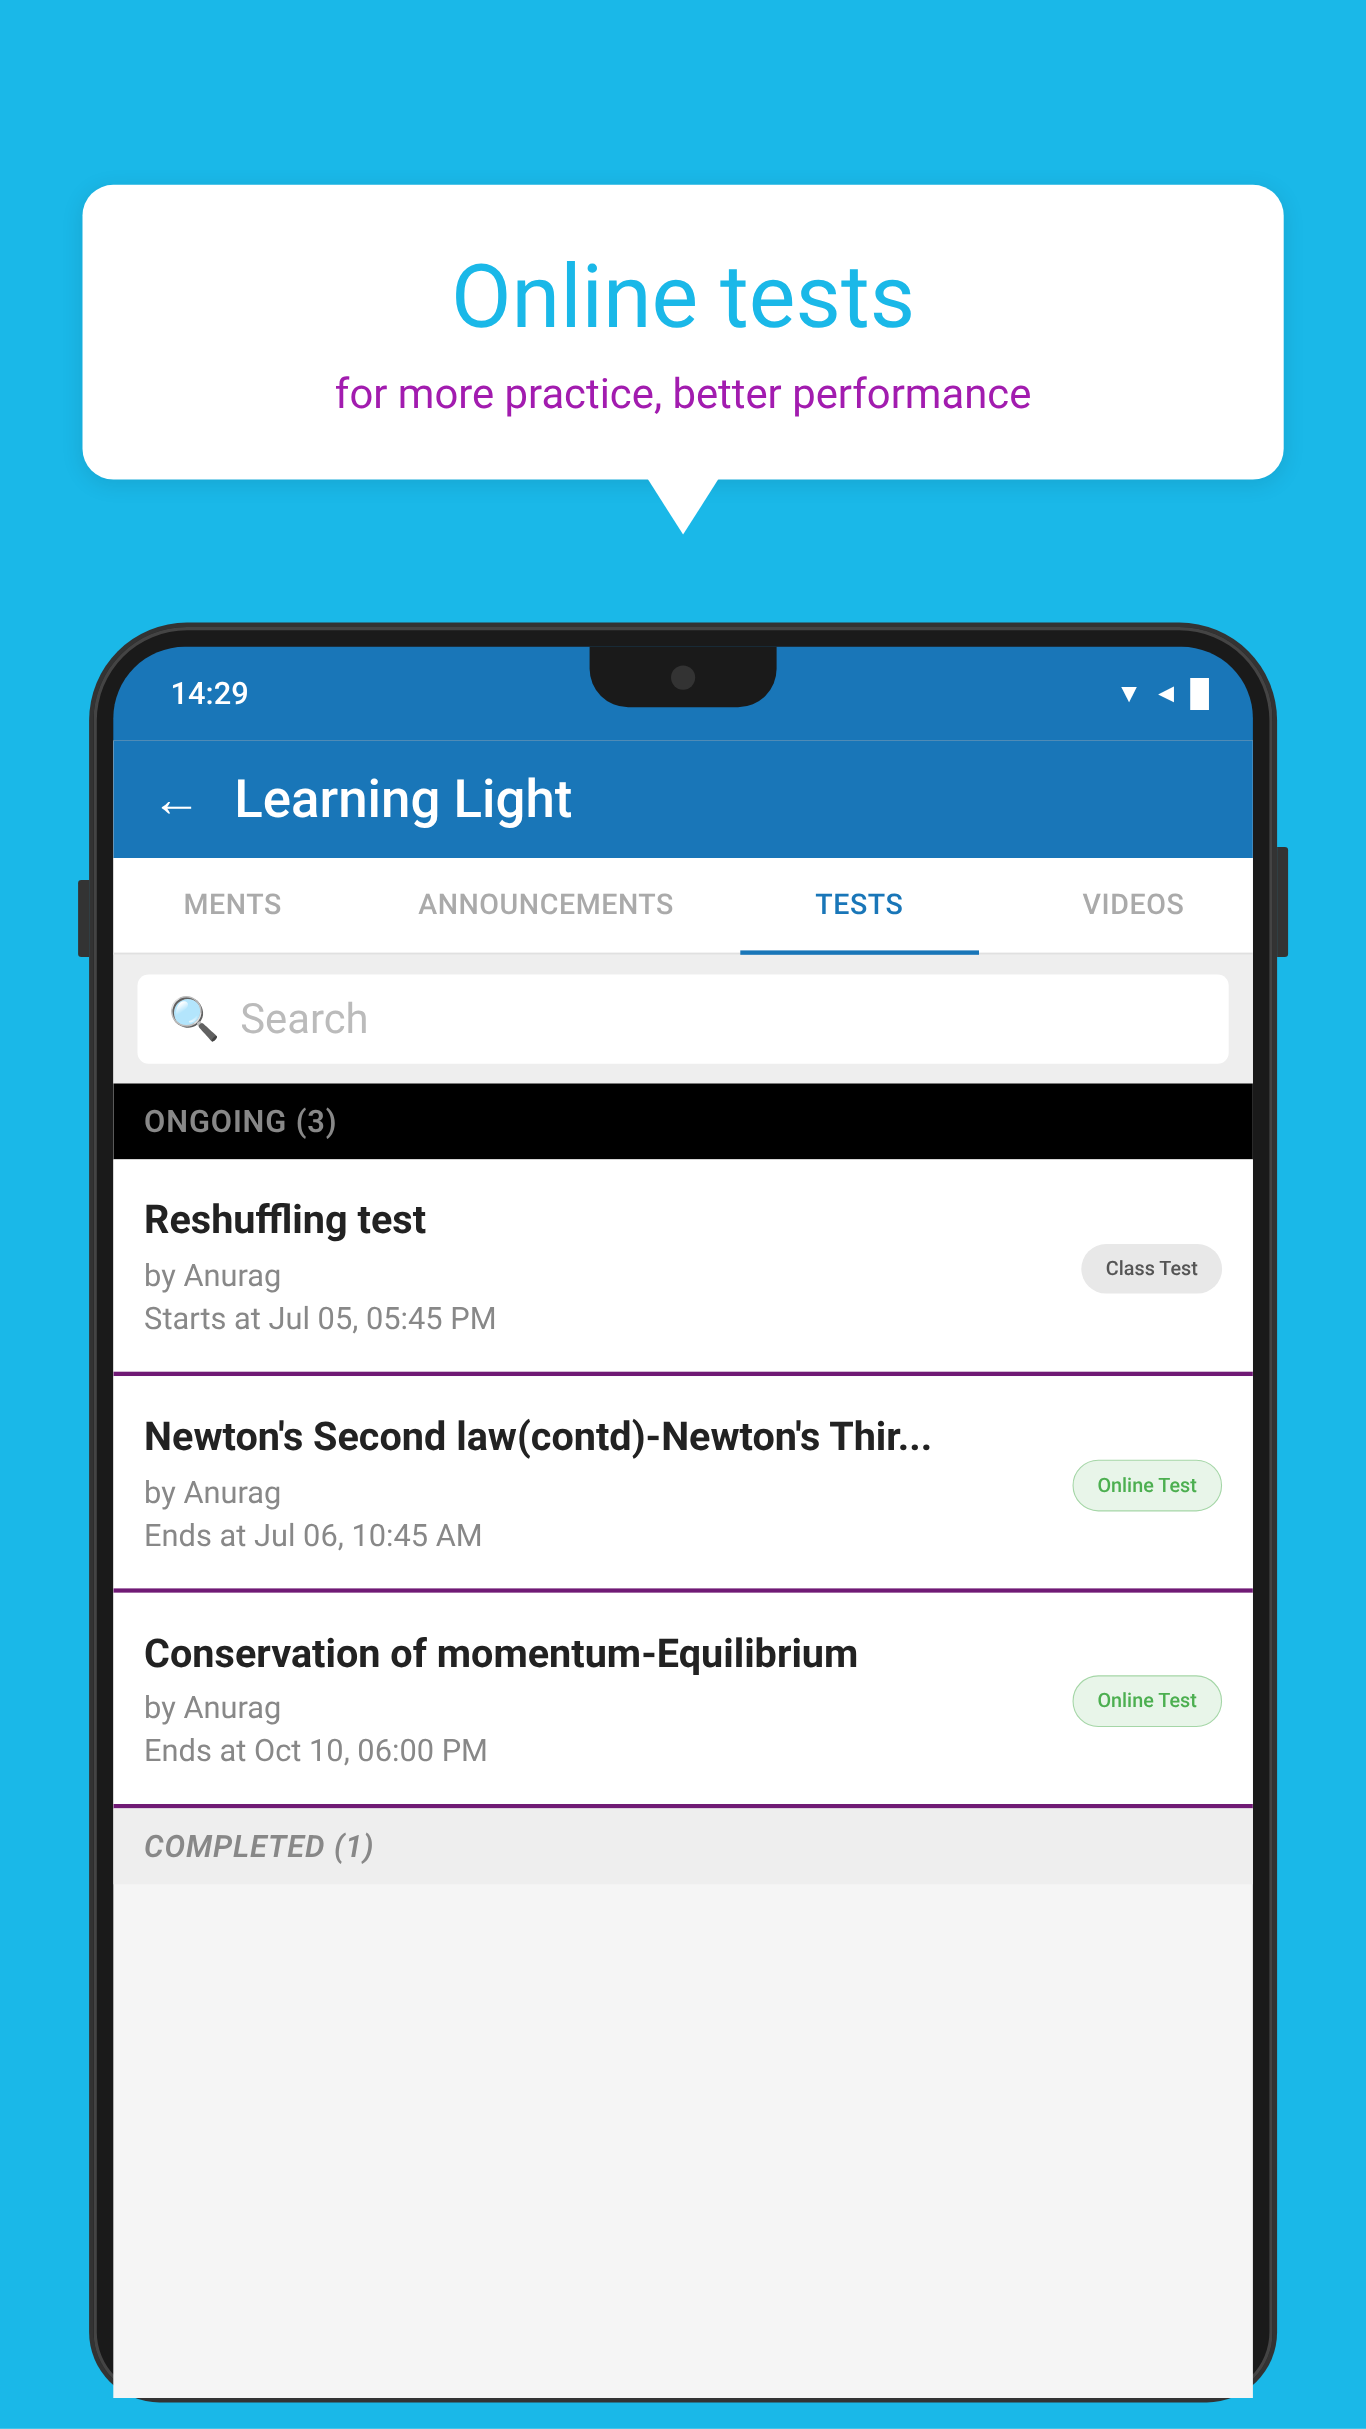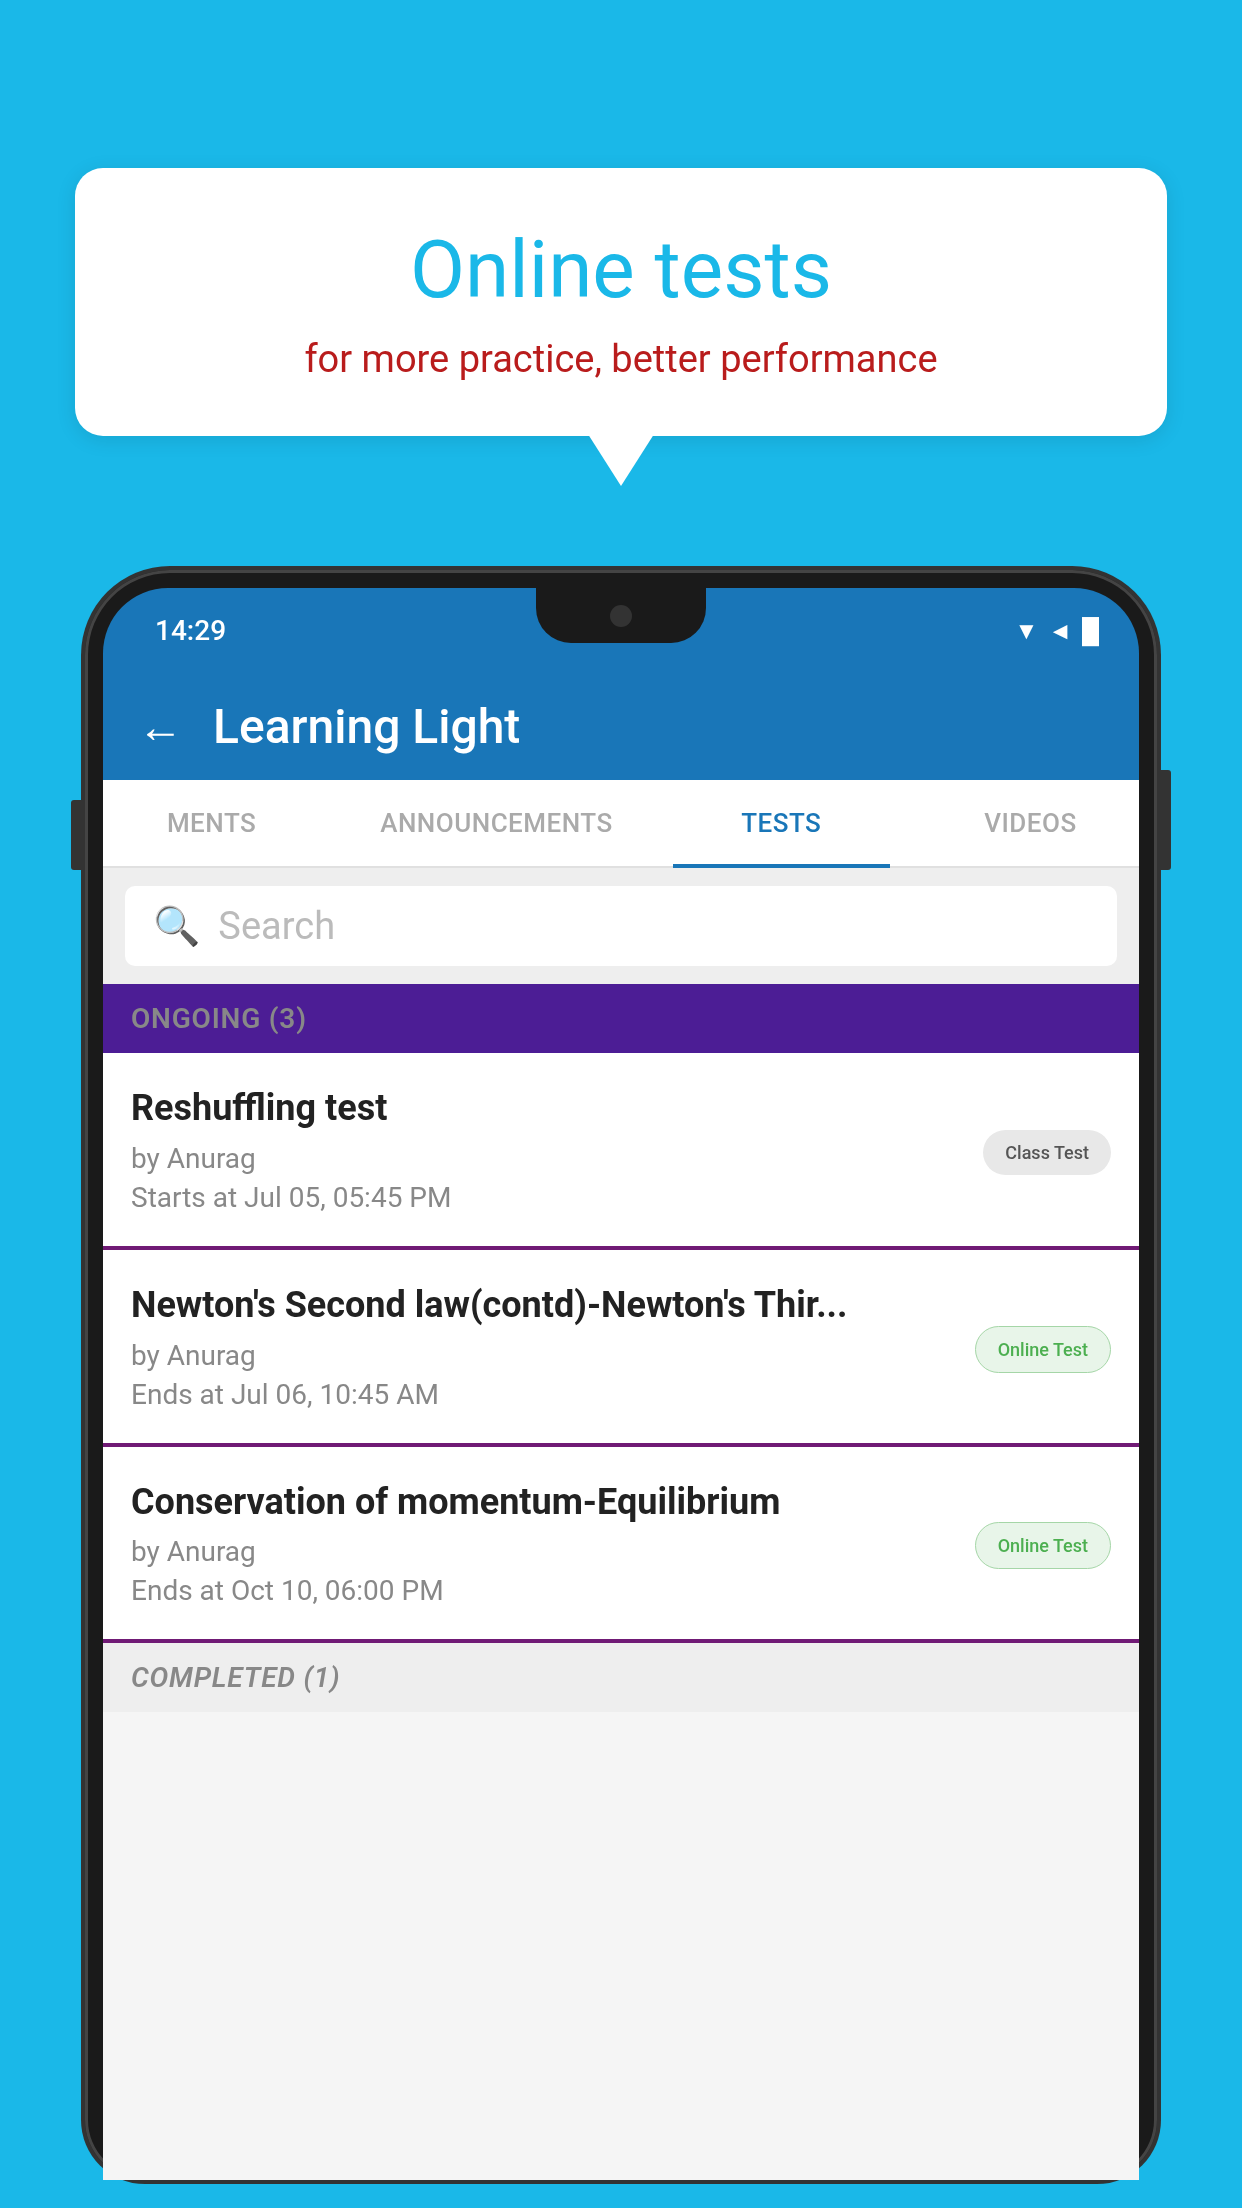--- a/index.html
+++ b/index.html
@@ -36,21 +36,21 @@
     }
     .bubble-title {
       font-size: 80px;
       color: #1ab8e8;
       font-weight: 400;
       margin-bottom: 20px;
       text-align: center;
     }
     .bubble-subtitle {
       font-size: 38px;
-      color: #b91c1c;
+      color: #a21caf;
       font-weight: 400;
     }
 
     
     .phone-wrapper {
       position: absolute;
       top: 570px;
       left: 85px;
       right: 85px;
       bottom: 0;
@@ -186,21 +186,21 @@
       color: #aaa;
       font-size: 38px;
     }
     .search-placeholder {
       font-size: 38px;
       color: #bbb;
     }
 
     
     .section-header {
-      background: #4c1d95;
+      background: #000000;
       padding: 18px 28px;
     }
     .section-header-text {
       font-size: 28px;
       color: #888;
       font-weight: 600;
       letter-spacing: 0.8px;
       text-transform: uppercase;
     }
 

